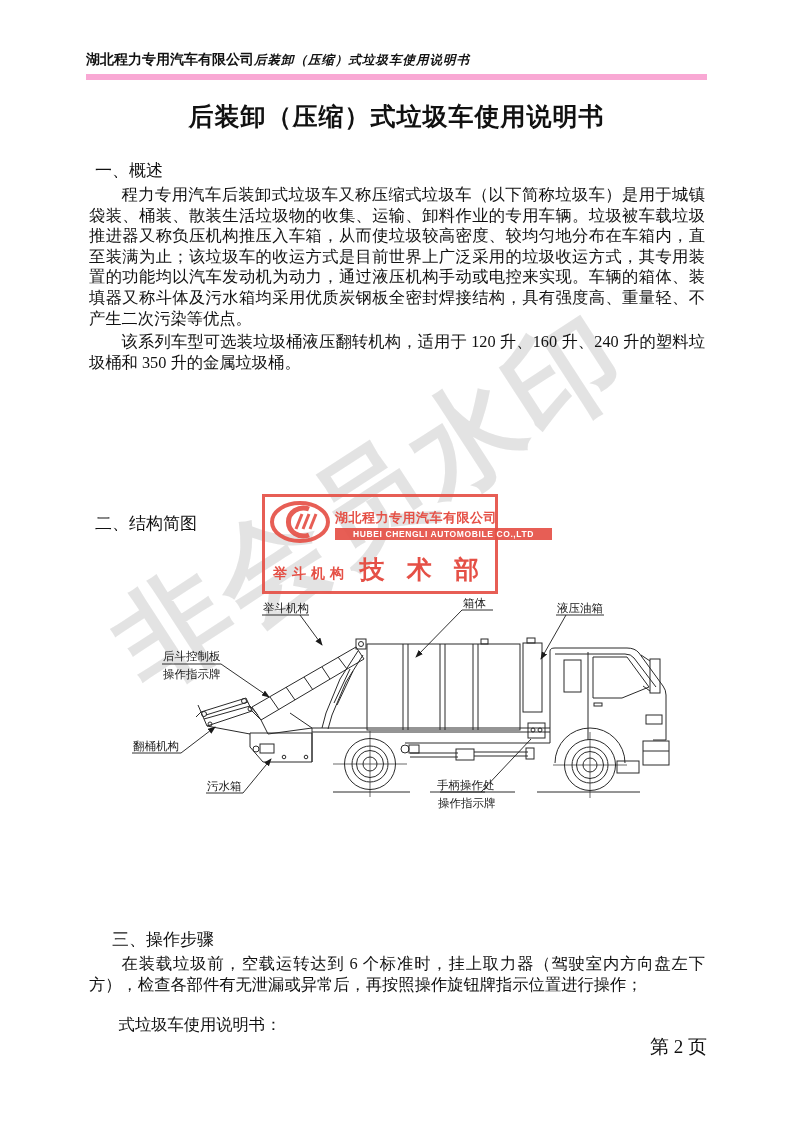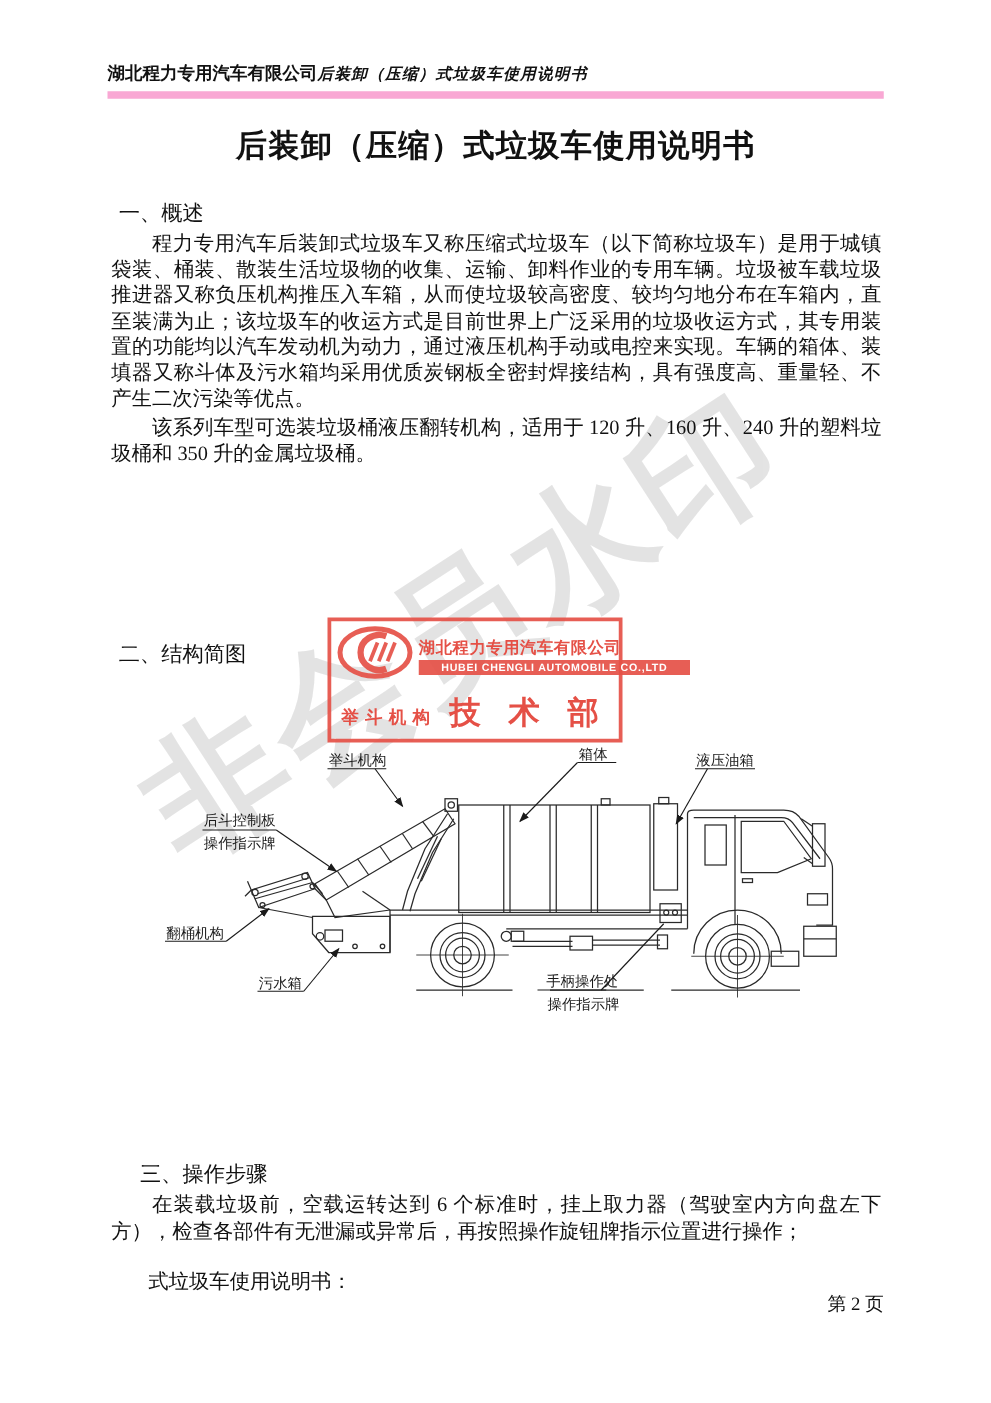--- a/index.html
+++ b/index.html
@@ -48,21 +48,21 @@
     font-size:8.5px;font-weight:bold;letter-spacing:.6px;padding:1px 18px;white-space:nowrap;
   }
   .stamp-row2{display:flex;align-items:baseline;justify-content:space-between;padding:0 4px 2px 4px;}
   .stamp-sub{font-size:14px;font-weight:bold;letter-spacing:5px;white-space:nowrap;}
   .stamp-dept{font-size:25px;font-weight:bold;letter-spacing:8px;white-space:nowrap;}
   
   .figure{position:absolute;left:100px;top:595px;z-index:1;}
   .figure svg text{font-family:"Liberation Serif","DejaVu Serif",serif;font-size:11.5px;fill:#1a1a1a;}
   .footer{
     position:absolute;left:86px;top:1034px;width:621px;text-align:right;
-    font-size:15px;z-index:1;
+    font-size:19px;z-index:1;
   }
 </style>
 </head>
 <body>
 
 <div class="page">
 
   <div class="watermark">非会员水印</div>
 
   <div class="hdr">

